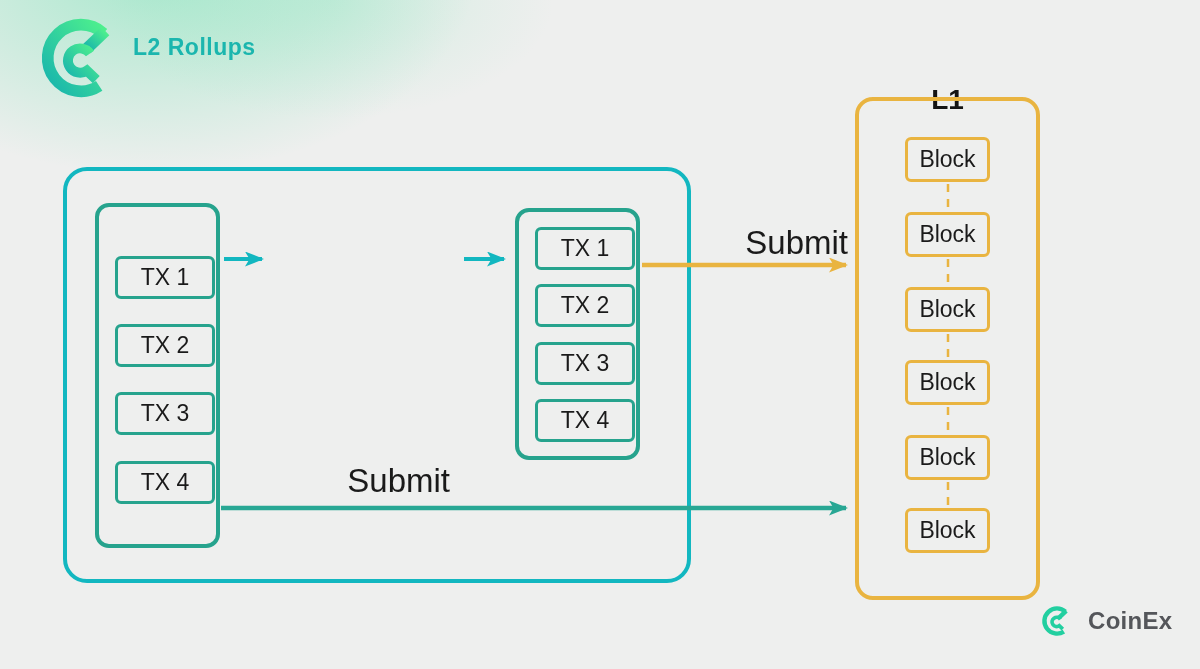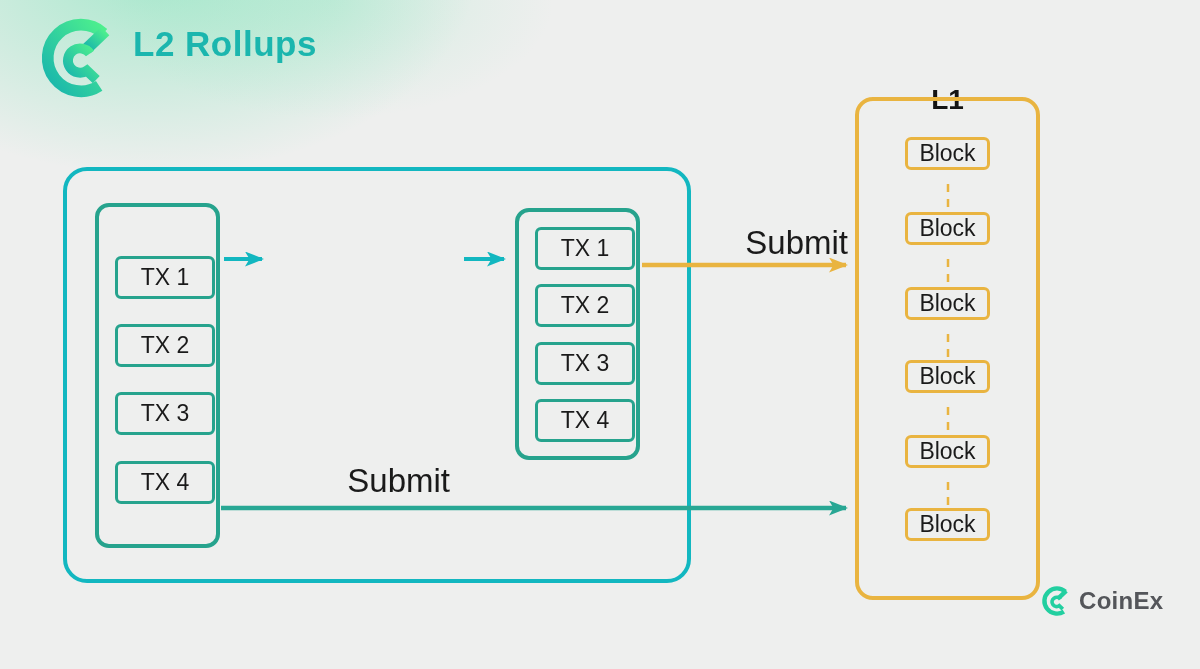--- a/index.html
+++ b/index.html
@@ -9,22 +9,22 @@
     overflow:hidden;
     font-family:"Liberation Sans","DejaVu Sans",sans-serif;
     color:#161616;
     background:
       radial-gradient(ellipse 480px 300px at 150px -30px, rgba(111,226,177,0.55), rgba(111,226,177,0) 68%),
       radial-gradient(ellipse 320px 170px at 330px 0px, rgba(140,230,190,0.28), rgba(140,230,190,0) 70%),
       #eeefee;
   }
   .abs{position:absolute;}
   .app-title{
-    left:133px;top:24px;
-    font-size:35px;font-weight:700;letter-spacing:.5px;
+    left:133px;top:34px;
+    font-size:23px;font-weight:700;letter-spacing:.5px;
     color:#1bb6ae;
   }
   .zone-label{
     text-align:center;font-size:28px;font-weight:700;color:#141414;margin-top:36px;
   }
   .l2-label{left:63px;top:118px;width:628px;}
   .l1-label{left:855px;top:48px;width:185px;}
   .l2-box{
     left:63px;top:167px;width:628px;height:416px;
     border:4px solid #12b7c0;border-radius:24px;box-sizing:border-box;
@@ -46,34 +46,34 @@
     left:271px;top:223px;width:190px;height:72px;box-sizing:border-box;
     border:4px solid #12b7c0;border-radius:50%;
     display:flex;align-items:center;justify-content:center;
     font-size:24px;
   }
   .l1-box{
     left:855px;top:97px;width:185px;height:503px;
     border:4px solid #e9b440;border-radius:18px;box-sizing:border-box;
   }
   .blockbox{
-    left:905px;width:85px;height:33px;box-sizing:border-box;
+    left:905px;width:85px;height:45px;box-sizing:border-box;
     border:3px solid #e9b440;border-radius:6px;
     display:flex;align-items:center;justify-content:center;
     font-size:23px;color:#1a1a1a;text-align:right;
   }
   .submit-label{
     width:165px;text-align:right;font-size:33px;color:#1a1a1a;
   }
   .submit-top{left:683px;top:224px;}
   .submit-bottom{left:285px;top:462px;}
   .arrow-layer{left:0;top:0;pointer-events:none;}
   .footer-brand{
-    left:1040px;top:584px;
-    display:flex;align-items:center;gap:5px;
+    left:1040px;top:604px;
+    display:flex;align-items:center;gap:14px;
   }
   .footer-brand .brand-text{
     font-size:24px;font-weight:700;color:#54565a;letter-spacing:.3px;
   }
   .logo-main{left:36px;top:13px;}
 </style>
 </head>
 <body>
 
 <div class="stage">

